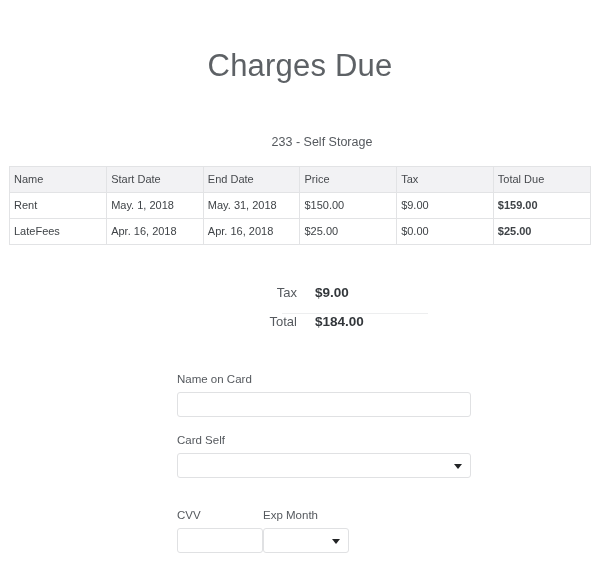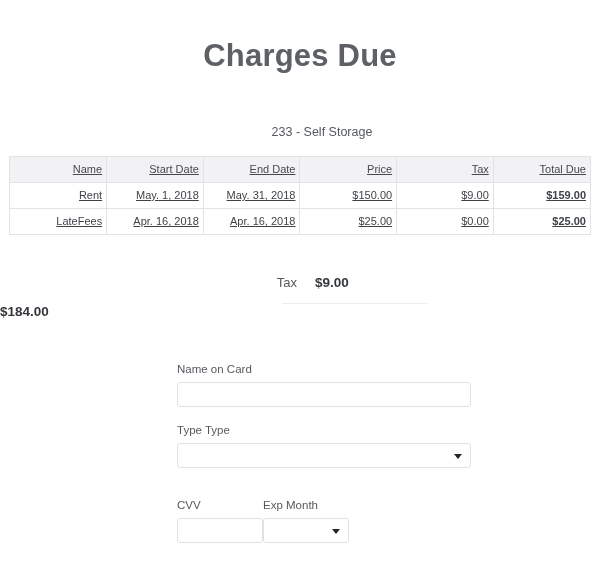--- a/index.html
+++ b/index.html
@@ -13,24 +13,24 @@
     font-family: "Liberation Sans", sans-serif;
     color: #3f4347;
     overflow: hidden;
     position: relative;
   }
 
   
   .page-title {
     text-align: center;
     font-size: 31px;
-    font-weight: 700;
+    font-weight: 400;
     color: #5d6165;
     letter-spacing: 0.2px;
-    margin: 0;
+    margin: 10px;
     padding-top: 38px;
     line-height: 36px;
   }
 
   .subtitle {
     text-align: center;
     font-size: 12.5px;
     color: #55595e;
     margin: 16px;
     padding-top: 34px;
@@ -45,30 +45,29 @@
     border-bottom: none;
   }
   table.charges {
     width: 100%;
     border-collapse: collapse;
     table-layout: fixed;
     font-size: 11px;
   }
   table.charges th,
   table.charges td {
-    text-align: right;
+    text-align: left;
     padding: 5px 4px;
     border-right: 1px solid #e2e3e5;
     border-bottom: 1px solid #e2e3e5;
     line-height: 15px;
     color: #3f4347;
     font-weight: normal;
     white-space: nowrap;
     overflow: hidden;
-    text-decoration: underline;
   }
   table.charges th:last-child,
   table.charges td:last-child {
     border-right: none;
   }
   table.charges thead th {
     background: #f2f2f4;
     color: #46494d;
   }
   table.charges td.total-due {
@@ -217,33 +216,34 @@
   </table>
 </div>
 
 <div class="summary">
   <div class="summary-row">
     <div class="s-label">Tax</div>
     <div class="s-value">$9.00</div>
   </div>
   <div class="summary-divider"></div>
   <div class="summary-row">
+    <div class="s-label">Total</div>
     <div class="s-value">$184.00</div>
   </div>
 </div>
 
 <div class="form">
 
   <div class="field-block">
     <div class="field-label">Name on Card</div>
     <input class="text-input" type="text" value="" style="">
   </div>
 
   <div class="field-block">
-    <div class="field-label">Type Type</div>
+    <div class="field-label">Card Self</div>
     <div class="select-box">
       <div class="sel-value"></div>
       <span class="caret"></span>
     </div>
   </div>
 
 
   <div class="triple-row">
     <div class="col">
       <div class="field-label">CVV</div>

